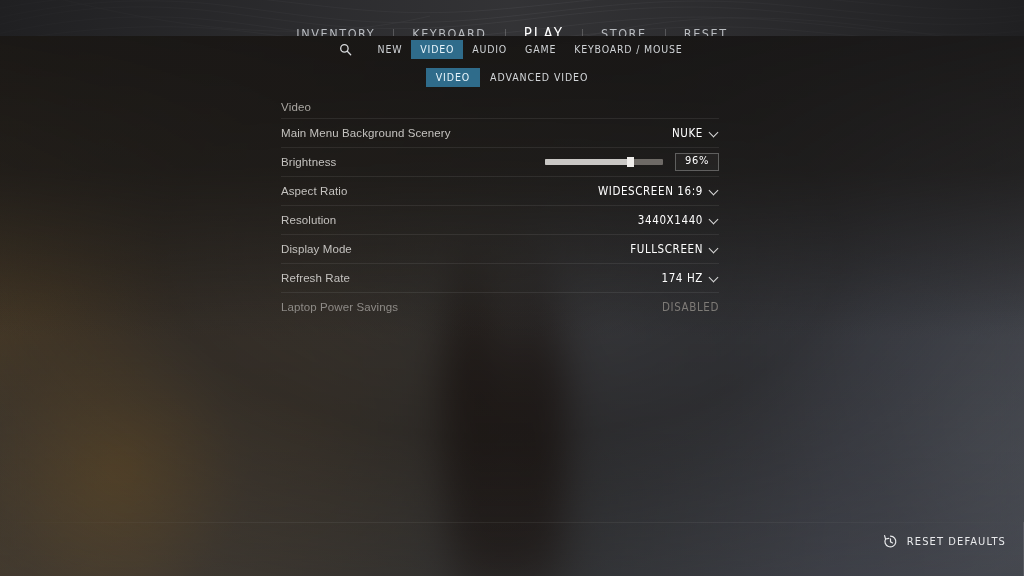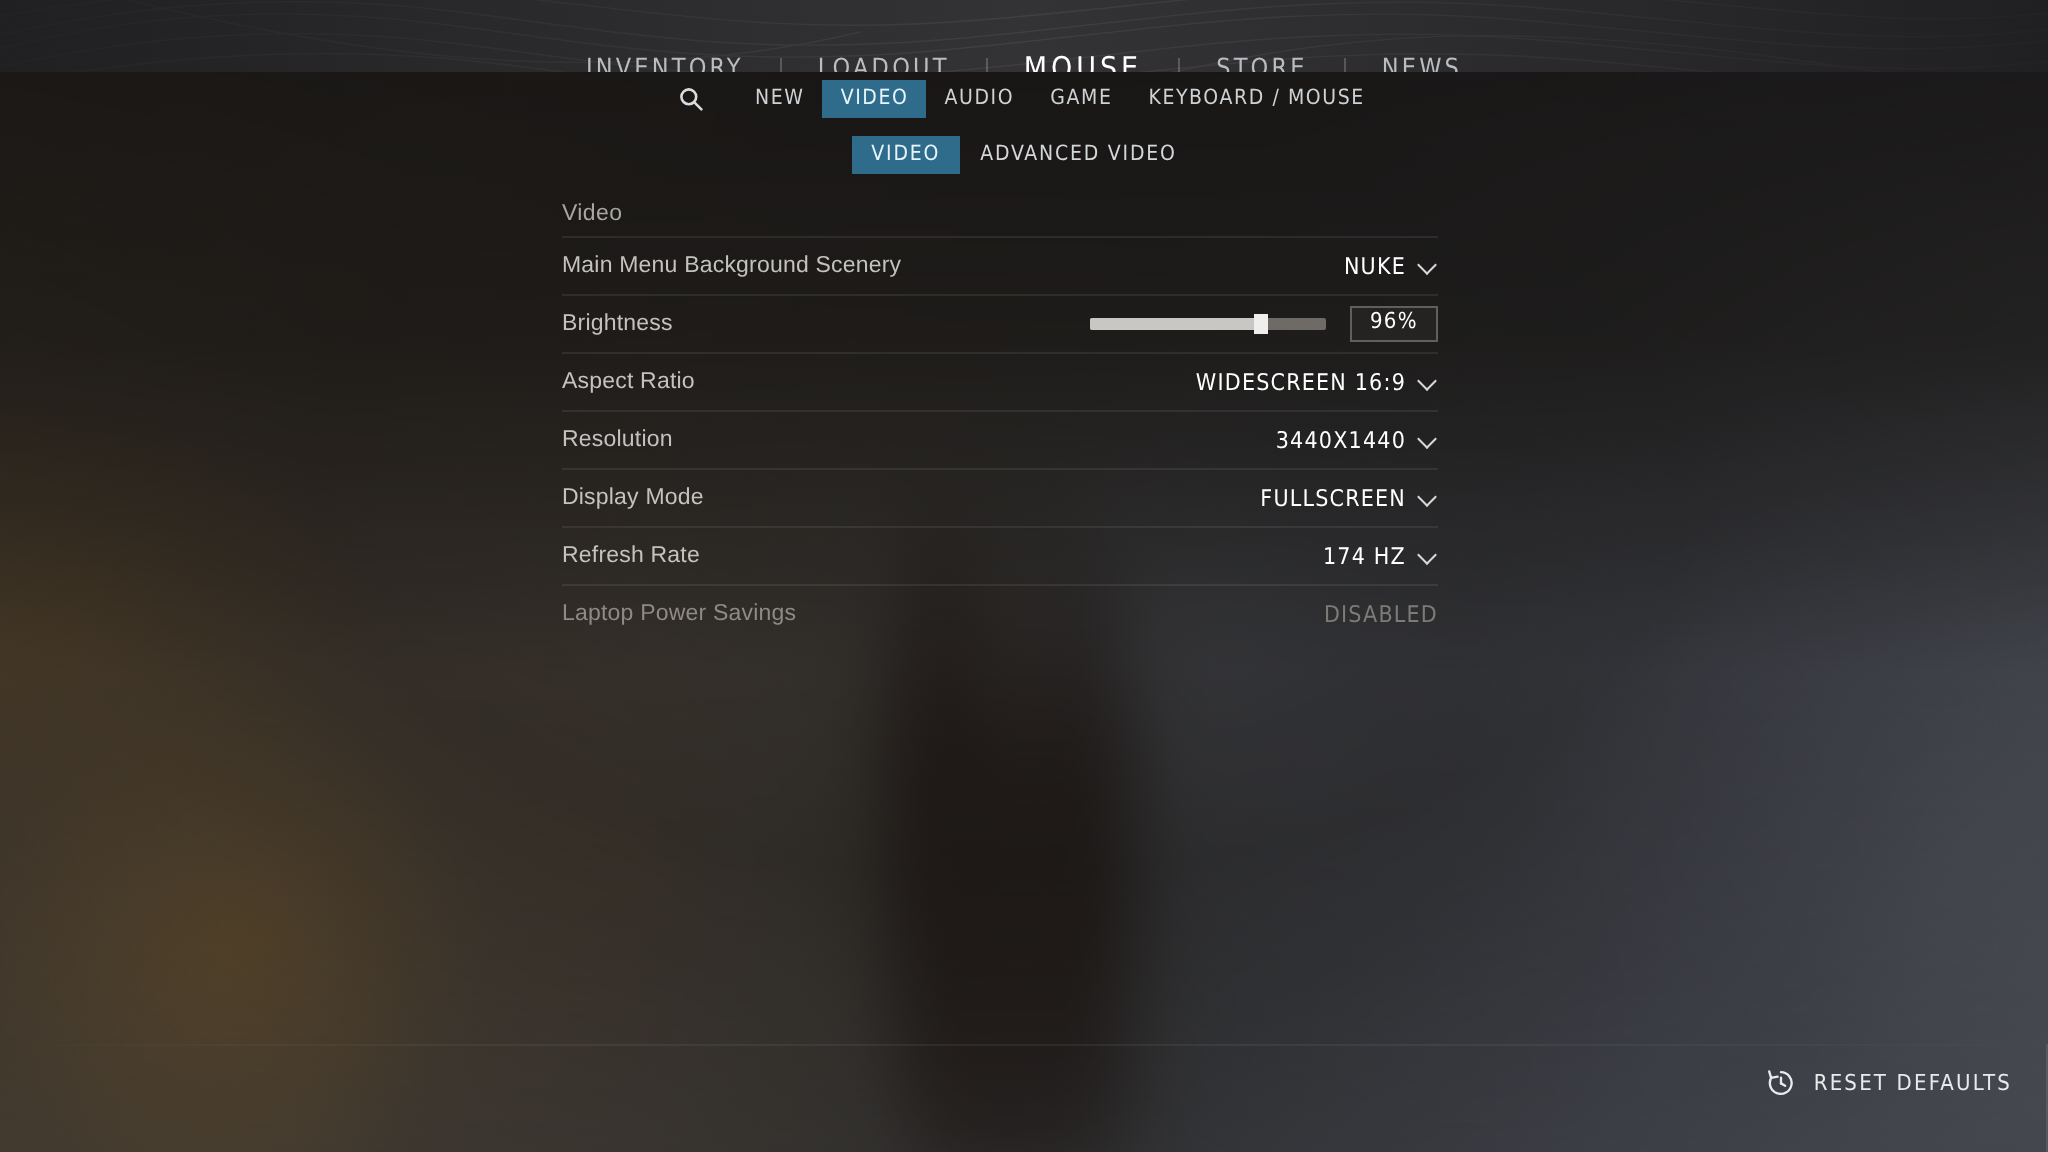--- a/index.html
+++ b/index.html
@@ -338,33 +338,33 @@
     </svg>
     <div class="topbar-shade"></div>
 
     <div class="topnav">
       <div class="topnav-item">
         <span>INVENTORY</span>
         <span class="nav-badge">3</span>
       </div>
       <div class="topnav-sep"></div>
       <div class="topnav-item">
-        <span>LOADOUT</span>
+        <span>KEYBOARD</span>
       </div>
       <div class="topnav-sep"></div>
       <div class="topnav-item active">
-        <span>MOUSE</span>
+        <span>PLAY</span>
       </div>
       <div class="topnav-sep"></div>
       <div class="topnav-item">
         <span>STORE</span>
       </div>
       <div class="topnav-sep"></div>
       <div class="topnav-item">
-        <span>NEWS</span>
+        <span>RESET</span>
       </div>
     </div>
   </div>
 
   <div class="subnav-wrap">
     <div class="subnav-row1">
       <div class="search-icon-btn">
         <svg width="13" height="13" viewBox="0 0 13 13">
           <circle cx="5.4" cy="5.4" r="3.7" fill="none" stroke="#d9dbdd" stroke-width="1.3"></circle>
           <line x1="8.3" y1="8.3" x2="11.7" y2="11.7" stroke="#d9dbdd" stroke-width="1.3" stroke-linecap="round"></line>

